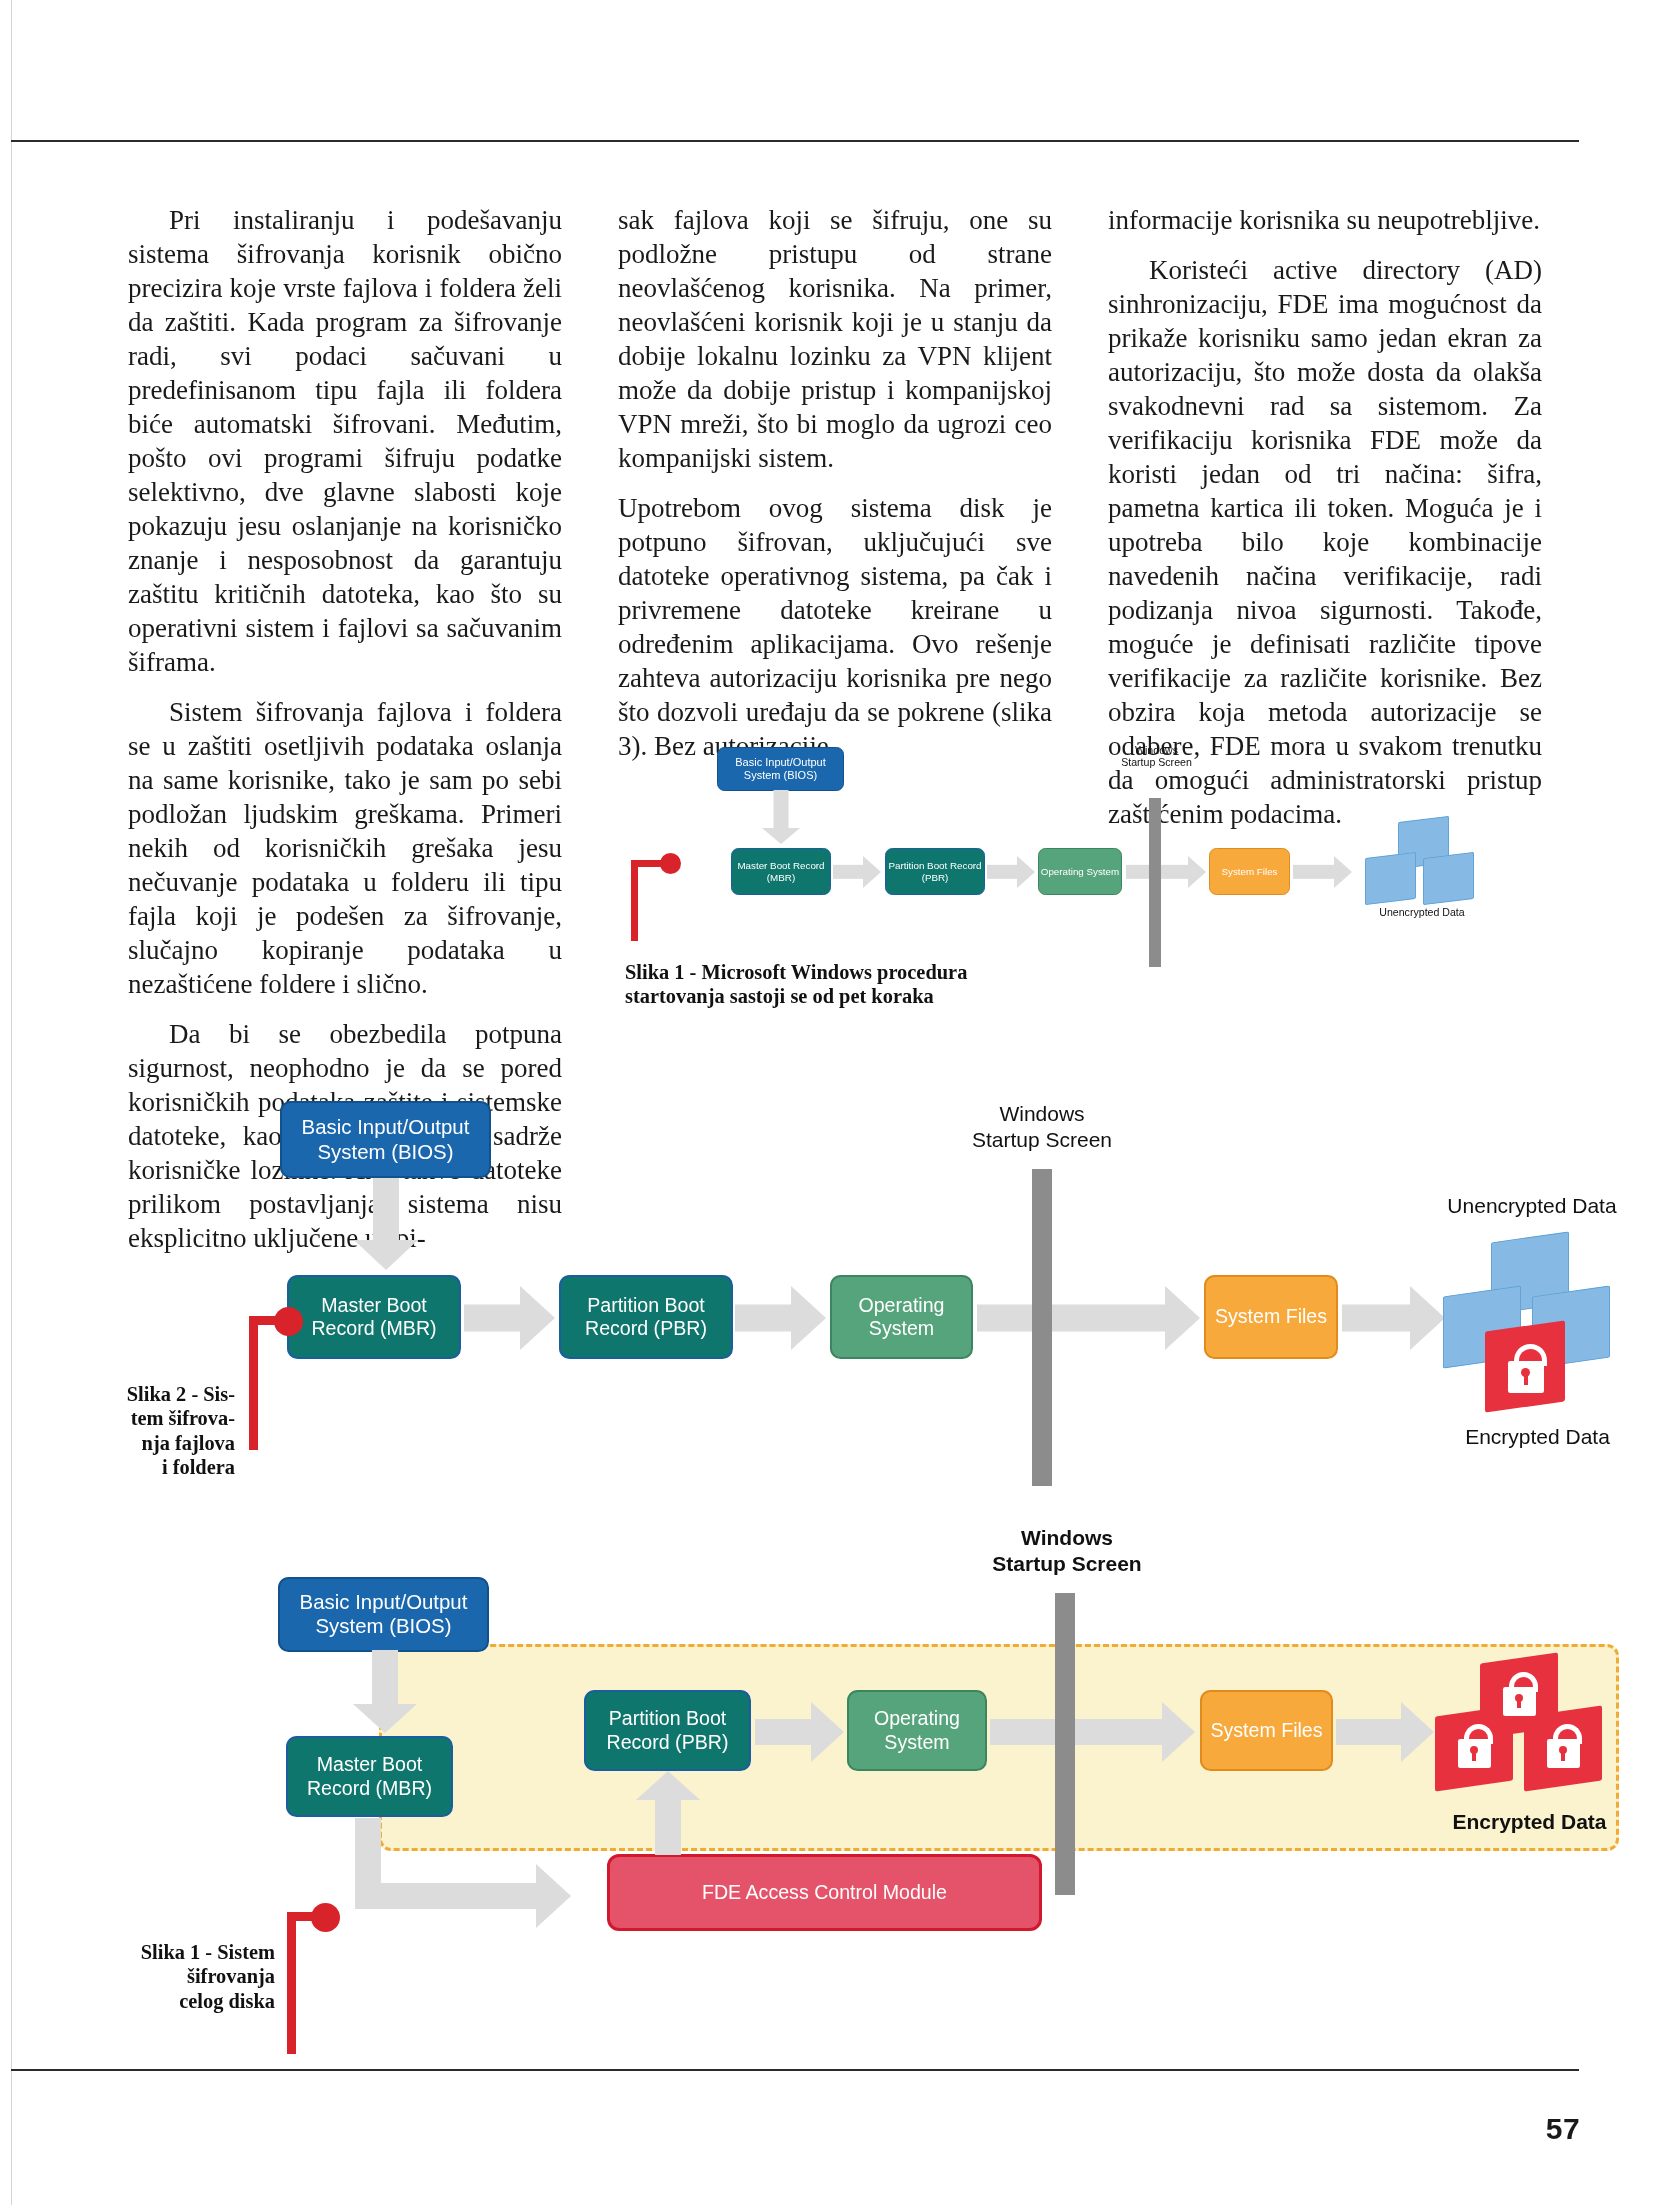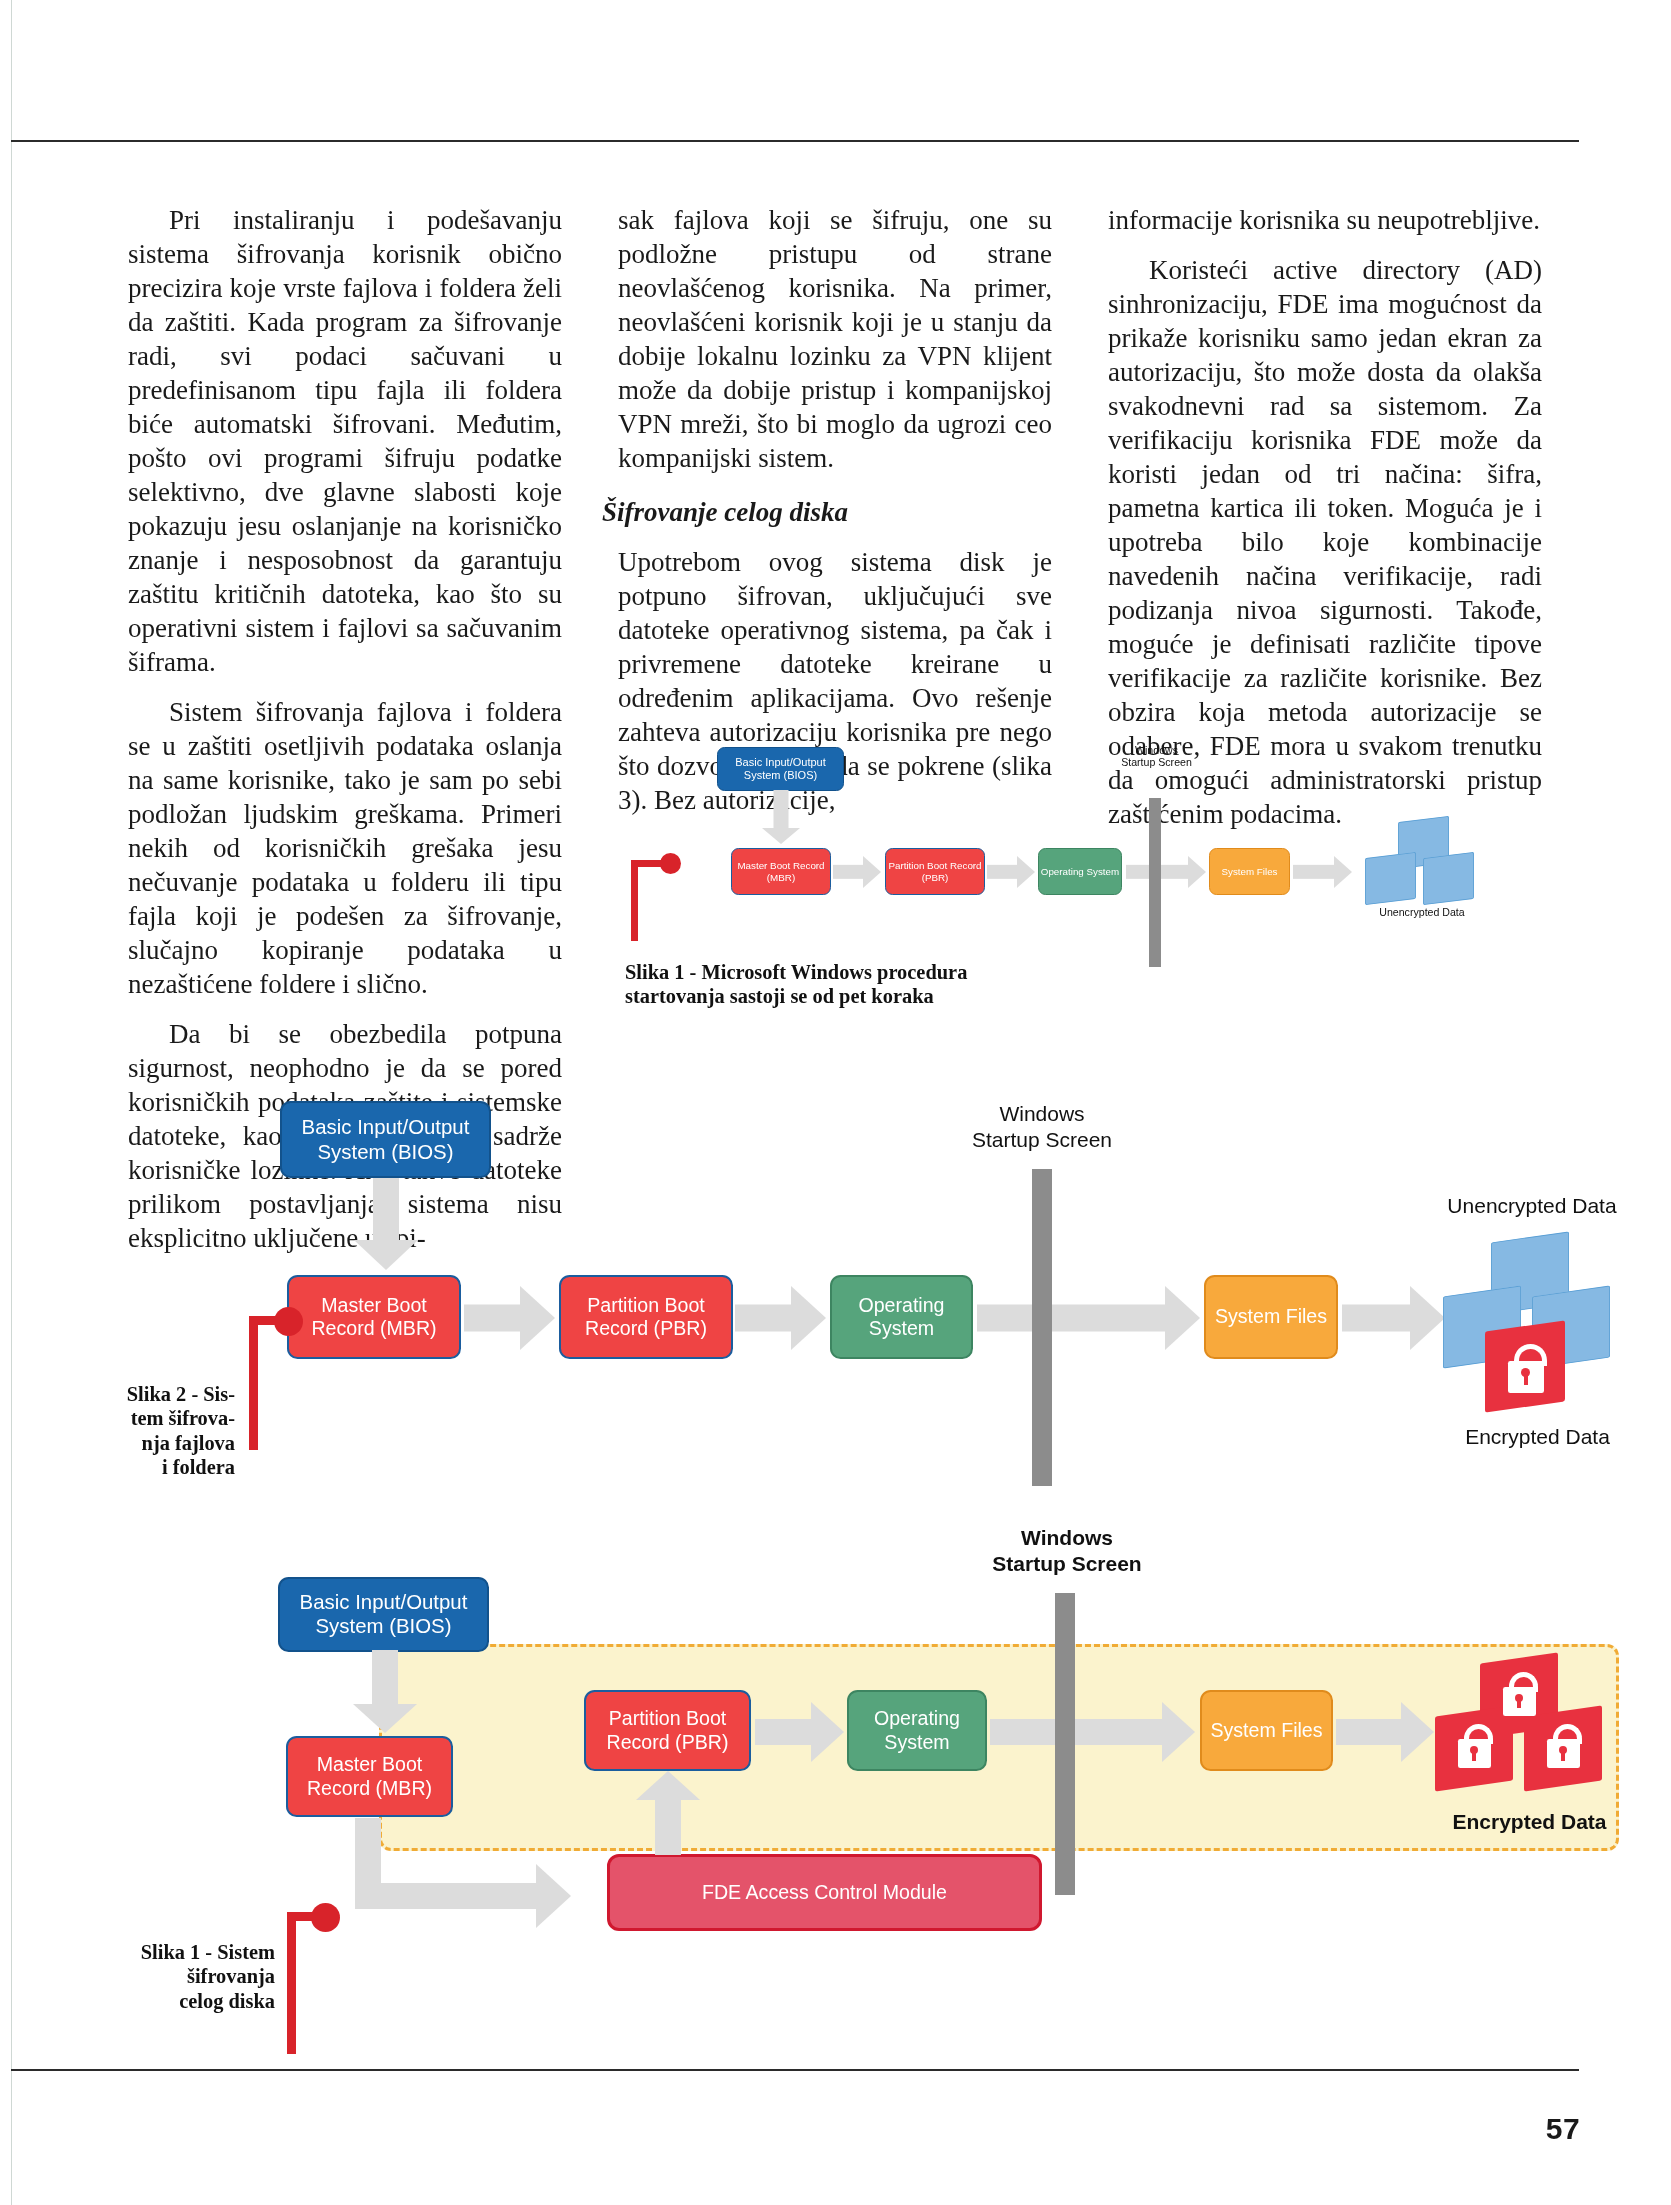--- a/index.html
+++ b/index.html
@@ -24,21 +24,21 @@
   .subhead{margin:19.6px 0 1.5px 0 !important;text-indent:0 !important;
       font-weight:bold;font-style:italic;font-size:27px;}
 
   
   .fig{position:absolute;}
   .box{position:absolute;box-sizing:border-box;display:flex;align-items:center;justify-content:center;
        text-align:center;color:#ffffff;font-family:"Liberation Sans",sans-serif;line-height:1.18;
        border-radius:7.5px;}
   .box span{display:block;}
   .bios{background:#1a67ad;border:1.5px solid #12528c;}
-  .mbr,.pbr{background:#ef4444;border:2.3px solid #1b5d9e;}
+  .mbr,.pbr{background:#0f766e;border:2.3px solid #1b5d9e;}
   .os{background:#56a47c;border:2.3px solid #3d8561;}
   .sysfiles{background:#f8a93c;border:2.3px solid #e08b1c;}
   .fde{background:#e4536a;border:3px solid #d0182f;}
 
   
   .arrow{position:absolute;}
   .arrow .shaft{position:absolute;left:0;top:50%;transform:translateY(-50%);background:#dcdcdc;}
   .arrow .head{position:absolute;right:0;top:50%;transform:translateY(-50%);
       width:0;height:0;border-style:solid;border-color:transparent;border-left-color:#dcdcdc;}
   
@@ -85,21 +85,20 @@
 <div class="page-number">57</div>
 
 <div class="col" id="col1">
   <p>Pri instaliranju i podešavanju sistema šifrovanja korisnik obično precizira koje vrste fajlova i foldera želi da zaštiti. Kada program za šifrovanje radi, svi podaci sačuvani u predefinisanom tipu fajla ili foldera biće automatski šifrovani. Međutim, pošto ovi programi šifruju podatke selektivno, dve glavne slabosti koje pokazuju jesu oslanjanje na korisničko znanje i nesposobnost da garantuju zaštitu kritičnih datoteka, kao što su operativni sistem i fajlovi sa sačuvanim šiframa.</p>
   <p>Sistem šifrovanja fajlova i foldera se u zaštiti osetljivih podataka oslanja na same korisnike, tako je sam po sebi podložan ljudskim greškama. Primeri nekih od korisničkih grešaka jesu nečuvanje podataka u folderu ili tipu fajla koji je podešen za šifrovanje, slučajno kopiranje podataka u nezaštićene foldere i slično.</p>
   <p>Da bi se obezbedila potpuna sigurnost, neophodno je da se pored korisničkih podataka zaštite i sistemske datoteke, kao i datoteke koje sadrže korisničke lozinke. Ako takve datoteke prilikom postavljanja sistema nisu eksplicitno uključene u spi-</p>
 </div>
 
 <div class="col" id="col2">
   <p class="noind">sak fajlova koji se šifruju, one su podložne pristupu od strane neovlašćenog korisnika. Na primer, neovlašćeni korisnik koji je u stanju da dobije lokalnu lozinku za VPN klijent može da dobije pristup i kompanijskoj VPN mreži, što bi moglo da ugrozi ceo kompanijski sistem.</p>
-  <p class="subhead">Šifrovanje celog diska</p>
   <p class="noind">Upotrebom ovog sistema disk je potpuno šifrovan, uključujući sve datoteke operativnog sistema, pa čak i privremene datoteke kreirane u određenim aplikacijama. Ovo rešenje zahteva autorizaciju korisnika pre nego što dozvoli uređaju da se pokrene (slika 3). Bez autorizacije,</p>
 </div>
 
 <div class="col" id="col3">
   <p class="noind">informacije korisnika su neupotrebljive.</p>
   <p>Koristeći active directory (AD) sinhronizaciju, FDE ima mogućnost da prikaže korisniku samo jedan ekran za autorizaciju, što može dosta da olakša svakodnevni rad sa sistemom. Za verifikaciju korisnika FDE može da koristi jedan od tri načina: šifra, pametna kartica ili token. Moguća je i upotreba bilo koje kombinacije navedenih načina verifikacije, radi podizanja nivoa sigurnosti. Takođe, moguće je definisati različite tipove verifikacije za različite korisnike. Bez obzira koja metoda autorizacije se odabere, FDE mora u svakom trenutku da omogući administratorski pristup zaštićenim podacima.</p>
 </div>
 
 <div class="fig" id="fig1" style="left:619px;top:739px;width:973px;height:196px;">
 

